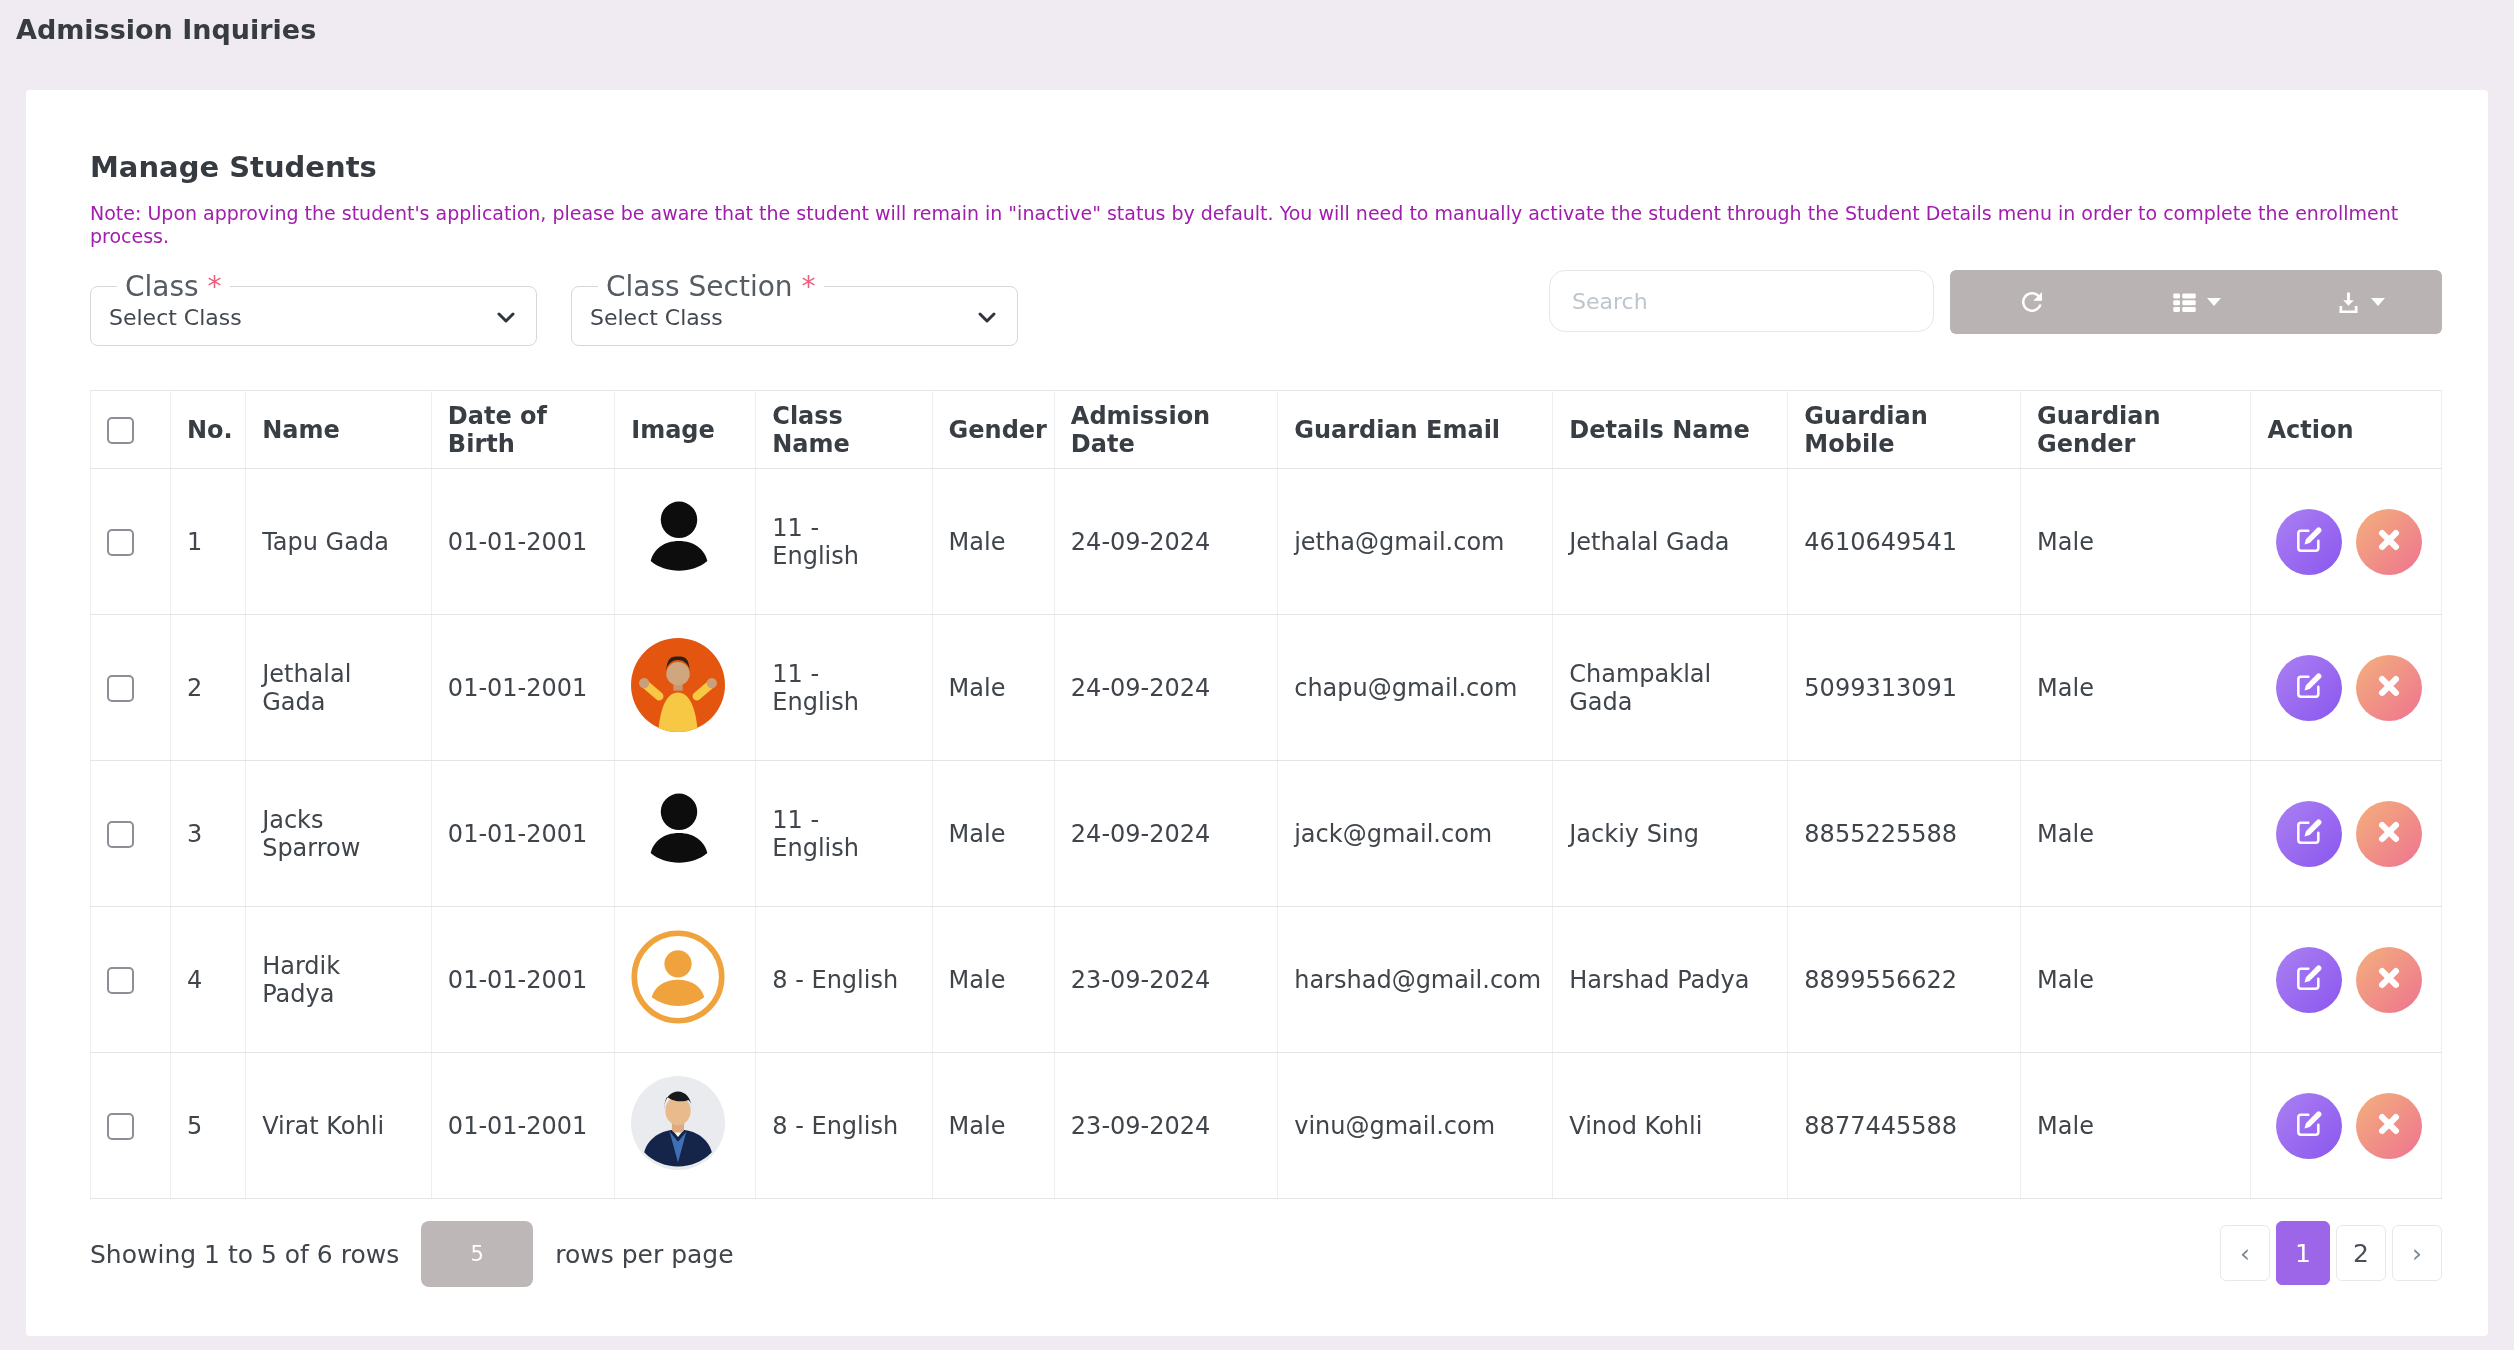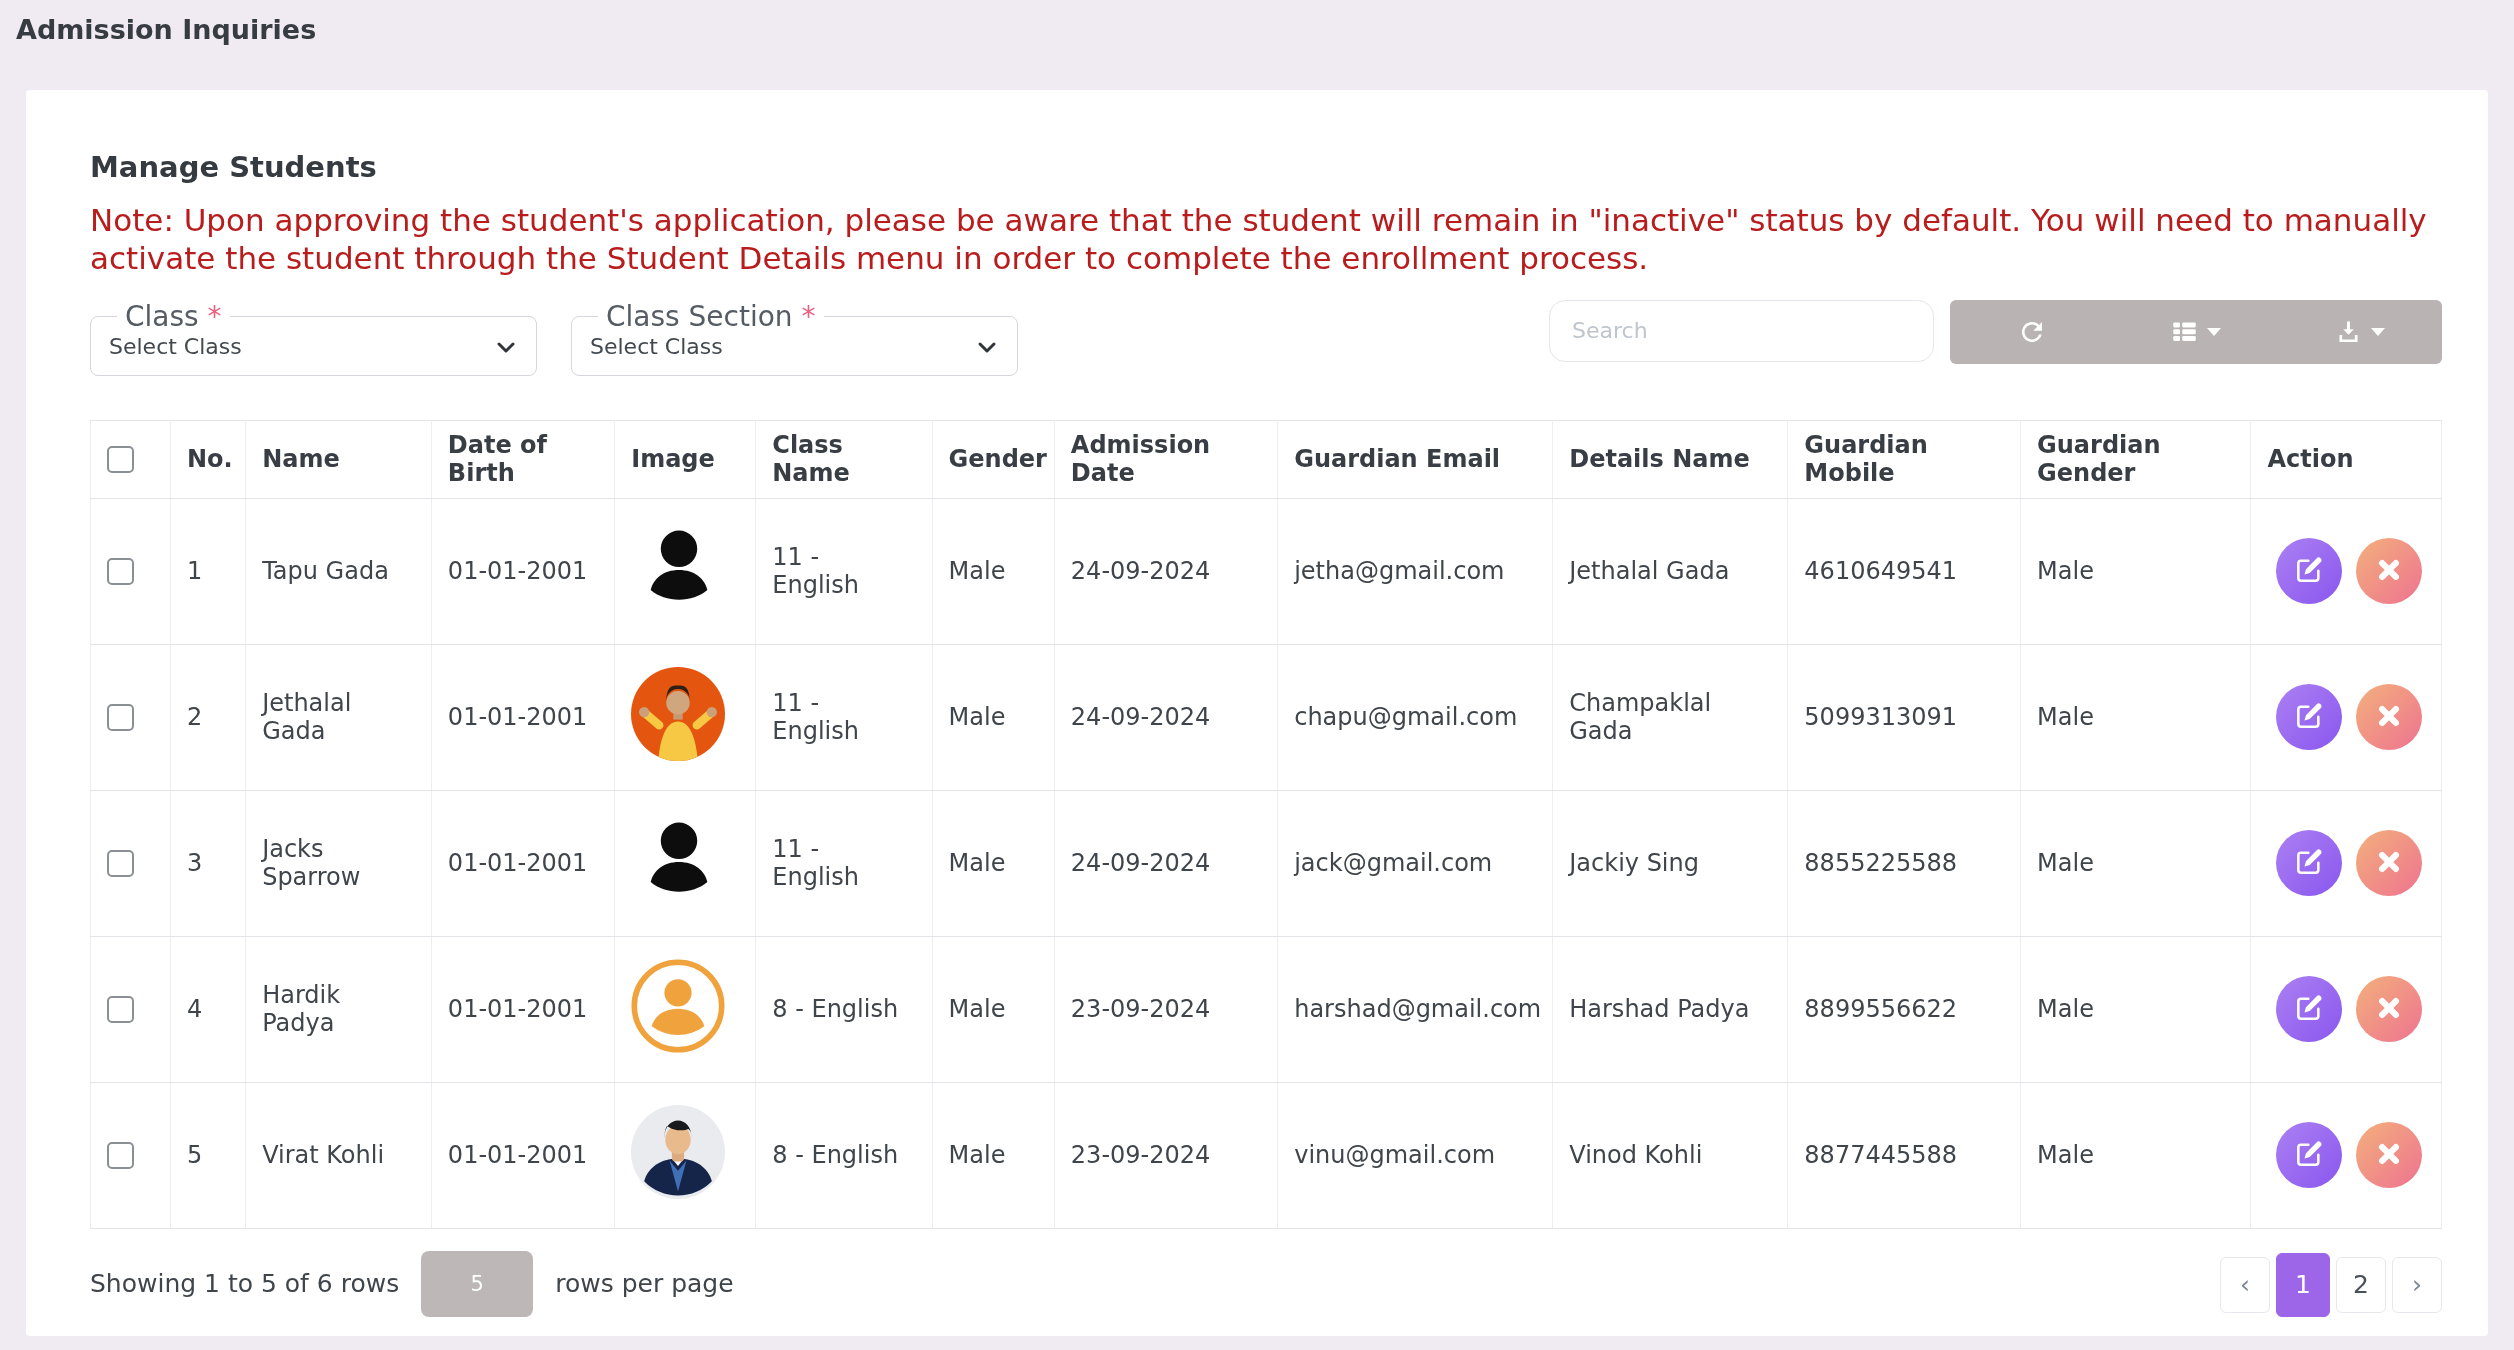--- a/index.html
+++ b/index.html
@@ -14,22 +14,22 @@
   .topbar { height:90px; padding:14px 16px 0 16px;border-radius:23px; }
   .topbar h1 { margin:0; font-size:27px; font-weight:bold; color:#373c42; }
 
   
   .card {
     margin:0 26px; height:1246px; background:#ffffff;
     border-radius:4px; padding:60px 46px 40px 64px; overflow:hidden;
   }
   .card h2 { margin:0; font-size:29px; font-weight:bold; color:#363b41; }
   .note {
-    margin:18px 0 0 0; font-size:31px; line-height:1.22;
-    color:#b91c1c; max-width:2380px;
+    margin:18px 0 0 0; font-size:19px; line-height:1.22;
+    color:#a21caf; max-width:2380px;
   }
 
   
   .filter-row { display:flex; justify-content:space-between; align-items:flex-start; margin-top:22px; }
   .selects { display:flex; gap:34px; }
   fieldset.sel {
     width:447px; height:76px; margin:0; padding:0 18px;
     border:1px solid #d9d5dd; border-radius:8px; cursor:pointer;
     display:flex; align-items:center;
   }
@@ -89,21 +89,21 @@
 
   .action-group { display:flex; gap:14px; justify-content:center; align-items:center; }
   .act-btn {
     width:66px; height:66px; border-radius:50%; border:none; cursor:pointer;
     display:flex; align-items:center; justify-content:center; padding:0;
   }
   .act-edit { background:linear-gradient(135deg,#ab80f3 0%,#8a57ee 100%); }
   .act-del  { background:linear-gradient(135deg,#f3b07c 0%,#ee7390 100%); }
 
   
-  .table-footer { display:flex; justify-content:space-between; align-items:flex-end; margin-top:22px; width:2392px; max-width:100%; }
+  .table-footer { display:flex; justify-content:space-between; align-items:flex-start; margin-top:22px; width:2392px; max-width:100%; }
   .foot-left { display:flex; align-items:center; gap:22px; font-size:25px; color:#3f454b; }
   .page-size-btn {
     width:112px; height:66px; background:#bdb7b7; color:#ffffff;
     border:none; border-radius:8px; font-size:21px; cursor:pointer;
     font-family:inherit;
   }
   .pagination { display:flex; gap:6px; align-items:center; }
   .pg-btn {
     min-width:50px; height:56px; padding:0 12px;
     background:#ffffff; border:1px solid #e7e7ee; border-radius:6px;

